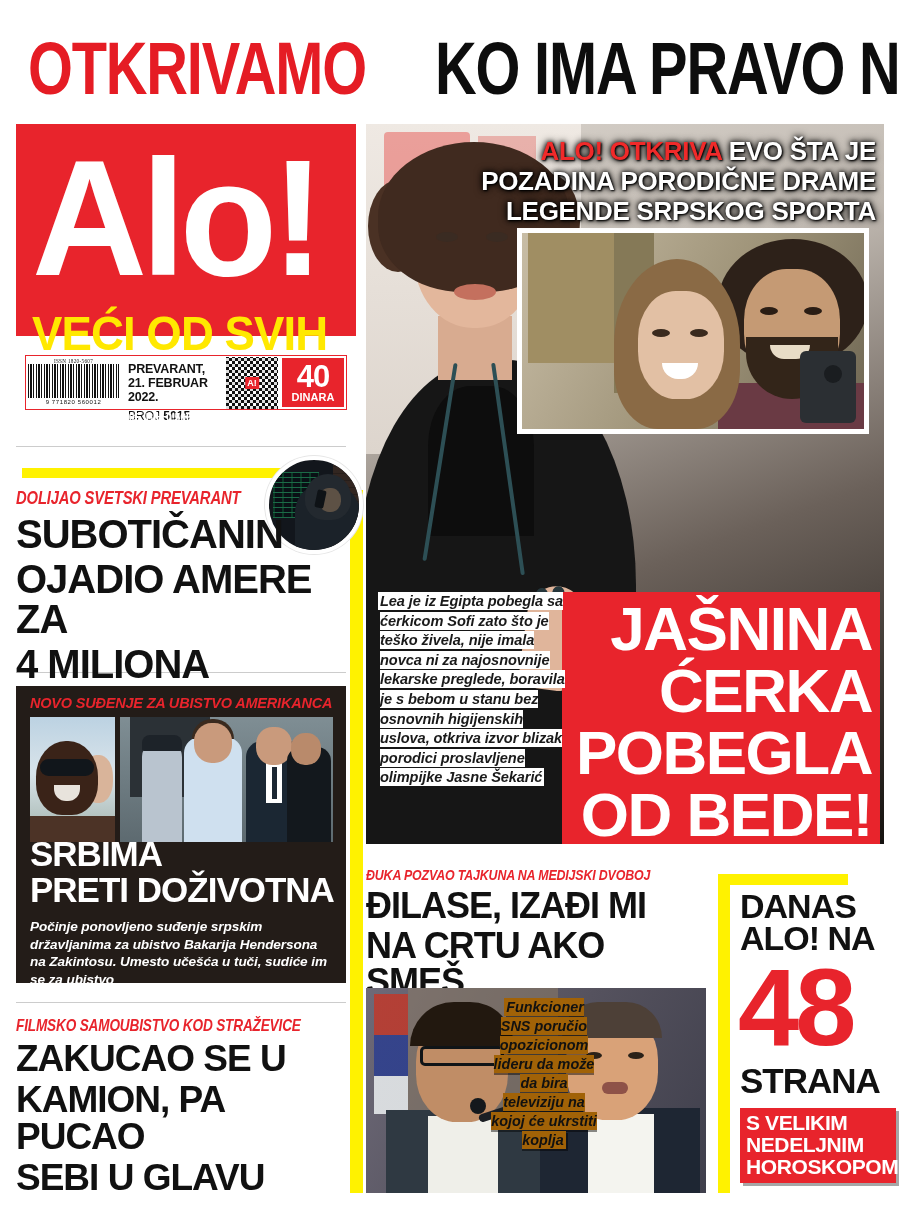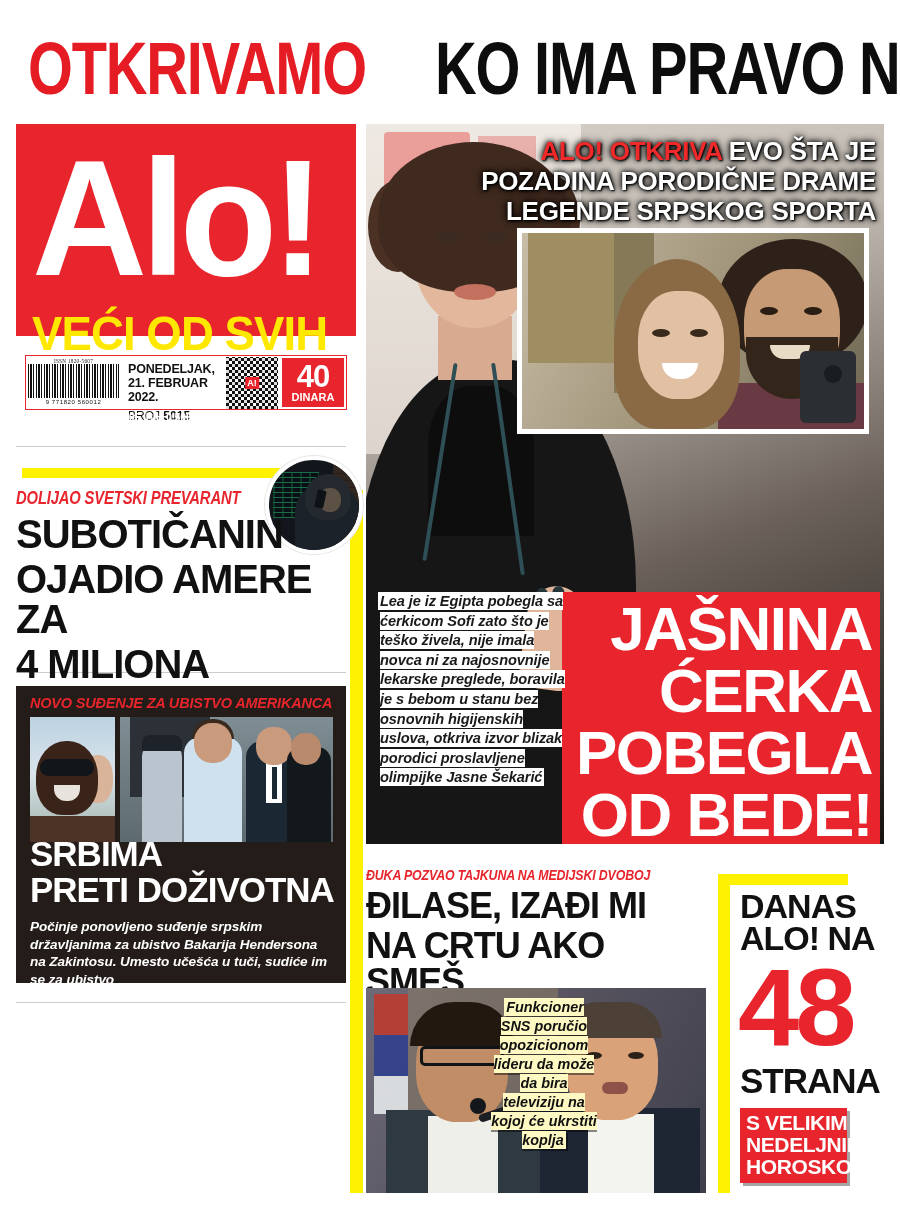--- a/index.html
+++ b/index.html
@@ -283,36 +283,36 @@
   .p4-m2h{position:absolute;right:48px;top:24px;width:92px;height:108px;background:#d9a278;border-radius:44%;}
   .p4-m2hair{position:absolute;right:44px;top:14px;width:100px;height:36px;background:#4d4037;border-radius:48px 48px 0 0;}
   .p4-m2e1{position:absolute;right:104px;top:64px;width:16px;height:7px;background:#2a2118;border-radius:50%;}
   .p4-m2e2{position:absolute;right:62px;top:64px;width:16px;height:7px;background:#2a2118;border-radius:50%;}
   .p4-m2m{position:absolute;right:78px;top:94px;width:26px;height:12px;background:#8e5248;border-radius:8px;}
   .ycap{
     position:absolute;left:124px;top:10px;width:108px;text-align:center;
     font-family:"Liberation Sans Narrow","Liberation Sans",sans-serif;
     font-weight:bold;font-style:italic;font-size:14.4px;line-height:19px;color:#111;
   }
-  .ycap span{background:#fef9c3;padding:1px 2px;box-shadow:2px 2px 0 rgba(0,0,0,.45);}
+  .ycap span{background:#a16207;padding:1px 2px;box-shadow:2px 2px 0 rgba(0,0,0,.45);}
 
   
   .promo{position:absolute;left:718px;top:868px;width:172px;height:325px;}
   .promo-frameL{position:absolute;left:0;top:6px;width:12px;height:319px;background:#fff200;}
   .promo-frameT{position:absolute;left:0;top:6px;width:130px;height:11px;background:#fff200;}
   .promo-t1{position:absolute;left:22px;top:22px;color:#111;font-weight:bold;
     font-family:"Liberation Sans Narrow","Liberation Sans",sans-serif;
     font-size:34px;line-height:32px;letter-spacing:-1px;}
   .promo-48{position:absolute;left:20px;top:90px;color:#e8242c;font-weight:bold;
     font-family:"Liberation Sans Narrow","Liberation Sans",sans-serif;
     font-size:110px;line-height:98px;letter-spacing:-4px;}
   .promo-t2{position:absolute;left:22px;top:196px;color:#111;font-weight:bold;
     font-family:"Liberation Sans Narrow","Liberation Sans",sans-serif;
     font-size:35px;line-height:34px;letter-spacing:-1px;}
-  .promo-badge{position:absolute;left:22px;top:240px;width:107px;background:#e8242c;
+  .promo-badge{position:absolute;left:22px;top:240px;width:156px;background:#e8242c;
     padding:4px 6px 5px 6px;box-sizing:border-box;box-shadow:3px 3px 0 rgba(0,0,0,.35);}
   .promo-badge div{font-family:"Liberation Sans Narrow","Liberation Sans",sans-serif;
     font-weight:bold;font-size:21px;line-height:22px;color:#fff;letter-spacing:-.4px;white-space:nowrap;}
   .promo-badge .yel{color:#ffffff;}
 </style>
 </head>
 <body>
 
 <div class="page">
 
@@ -325,21 +325,21 @@
     <div class="logo-alo">Alo!</div>
     <div class="logo-tag">VEĆI OD SVIH</div>
 
     <div class="infobar">
       <div class="barcode">
         <div class="bc-issn">ISSN 1820-5607</div>
         <div class="bc-bars"></div>
         <div class="bc-num">9  771820  560012</div>
       </div>
       <div class="datebox">
-        <div class="dateline">PONEDELJAK,</div>
+        <div class="dateline">PREVARANT,</div>
         <div class="dateline">21. FEBRUAR 2022.</div>
         <div class="issueline">
           <span>BROJ</span>
           <b>5015</b>
         </div>
       </div>
       <div class="qr"></div>
       <div class="pricebox">
         <div class="price-num">40</div>
         <div class="price-cur">DINARA</div>
@@ -396,20 +396,26 @@
         <div class="fb-cophat"></div>
       </div>
     </div>
     <div class="head-black">
       <div>SRBIMA</div>
       <div>PRETI DOŽIVOTNA</div>
     </div>
     <div class="s2sub">Počinje ponovljeno suđenje srpskim državljanima za ubistvo Bakarija Hendersona na Zakintosu. Umesto učešća u tuči, sudiće im se za ubistvo</div>
   </div>
 
+  <div class="s3">
+    <div class="kicker-red cond">FILMSKO SAMOUBISTVO KOD STRAŽEVICE</div>
+    <div class="head-black">ZAKUCAO SE U</div>
+    <div class="head-black">KAMION, PA PUCAO</div>
+    <div class="head-black">SEBI U GLAVU</div>
+  </div>
 
   <div class="main">
     <div class="main-photo">
       <div class="mp-wall"></div>
       <div class="mp-logo1"></div>
       <div class="mp-logo2"></div>
       <div class="mp-shoulder"></div>
       <div class="mp-hair2"></div>
       <div class="mp-hair3"></div>
       <div class="mp-neck"></div>

